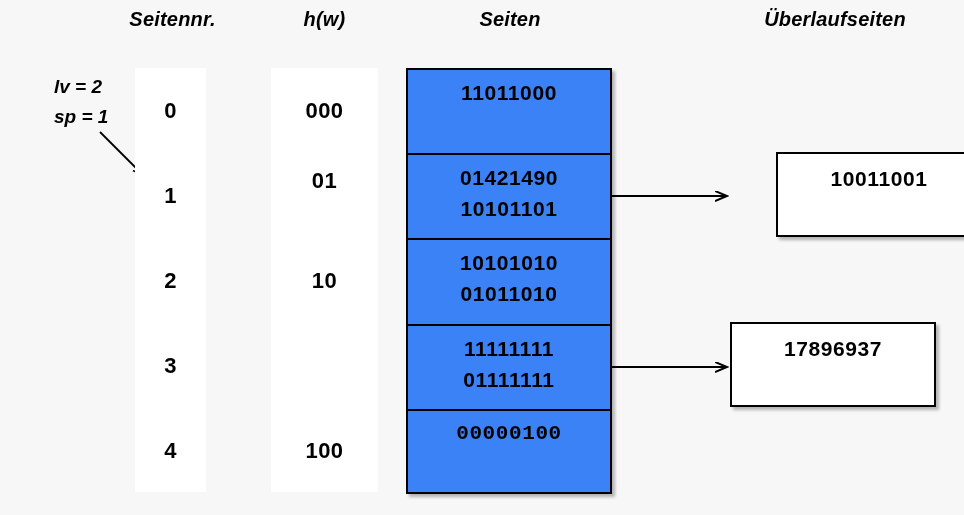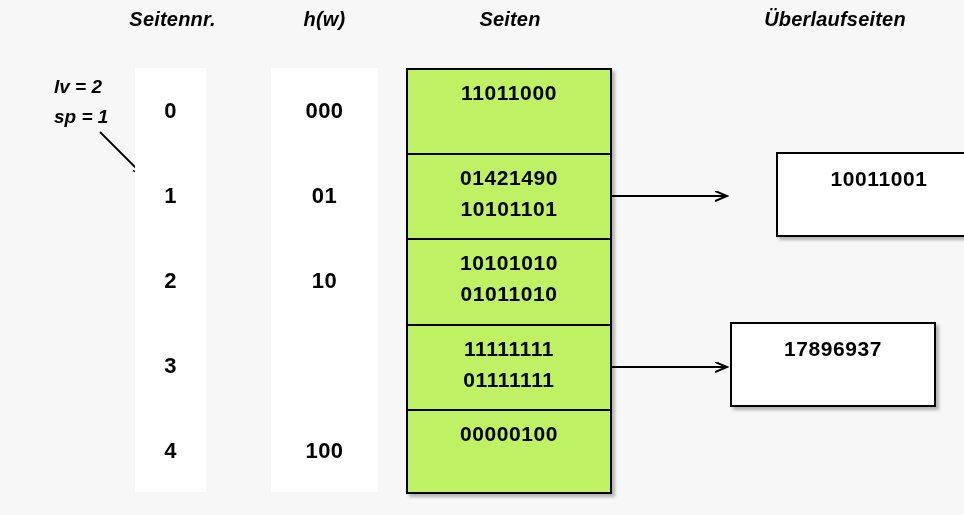--- a/index.html
+++ b/index.html
@@ -79,34 +79,34 @@
     letter-spacing: 0.5px;
   }
 
   
   #pages-table {
     position: absolute;
     left: 406px;
     top: 68px;
     width: 206px;
     height: 426px;
-    background: #bef264;
+    background: #3b82f6;
     border: 2px solid #000;
     box-sizing: border-box;
     box-shadow: 3px 3px 3px rgba(0,0,0,0.28);
   }
   .page-cell {
     position: relative;
     box-sizing: border-box;
     height: 85.2px;
     border-bottom: 2px solid #000;
     padding-top: 7px;
     text-align: center;
   }
-  .page-cell:last-child { border-bottom: none; }
+  .page-cell:last-child { border-bottom: none; font-family: Liberation Mono, monospace; }
   .page-cell .rec {
     display: block;
     font-size: 21px;
     font-weight: 600;
     letter-spacing: 0.6px;
     line-height: 31px;
   }
 
   
   .overflow-box {
@@ -168,21 +168,21 @@
   <div class="strip" id="strip-seitennr">
     <div class="strip-cell" style="top:0px">0</div>
     <div class="strip-cell" style="top:85px">1</div>
     <div class="strip-cell" style="top:170px">2</div>
     <div class="strip-cell" style="top:255px">3</div>
     <div class="strip-cell" style="top:340px">4</div>
   </div>
 
   <div class="strip" id="strip-hw">
     <div class="strip-cell" style="top:0px">000</div>
-    <div class="strip-cell" style="top:85px">01</div>
+    <div class="strip-cell" style="top:70px">01</div>
     <div class="strip-cell" style="top:170px">10</div>
     <div class="strip-cell" style="top:340px">100</div>
   </div>
 
   <div id="pages-table">
     <div class="page-cell">
       <span class="rec">11011000</span>
     </div>
     <div class="page-cell">
       <span class="rec">01421490</span>

